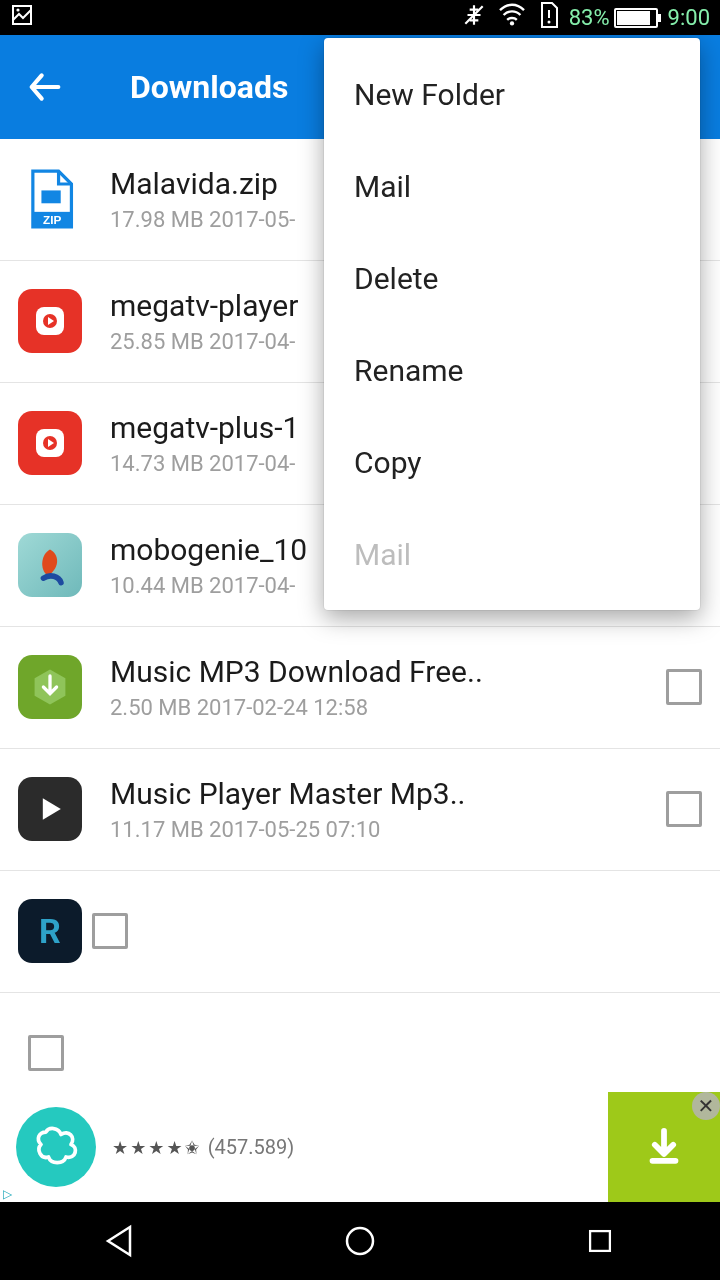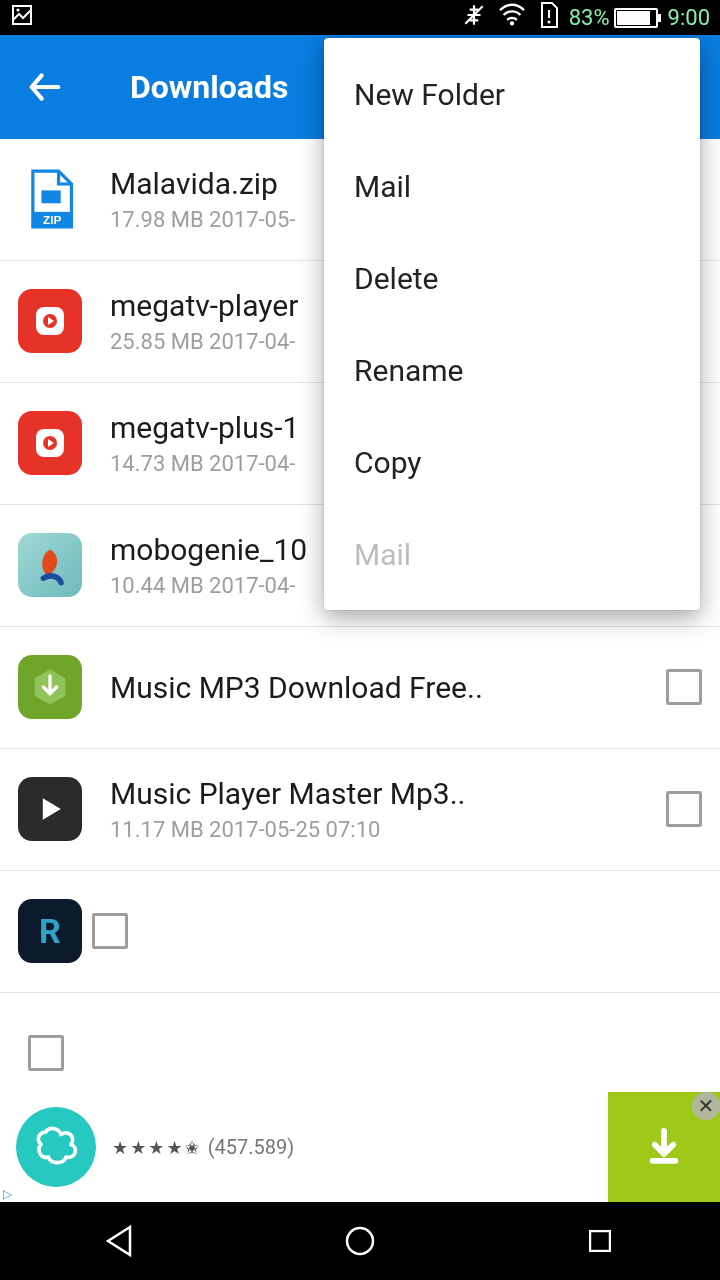--- a/index.html
+++ b/index.html
@@ -178,20 +178,21 @@
 
     <div class="row">
       <div class="row-icon ic-green">
         <svg width="44" height="44" viewBox="0 0 40 40">
             <path d="M6 12 L20 4 L34 12 L34 28 L20 36 L6 28 Z" fill="#8fc45a"></path>
             <path d="M20 10 V26 M14 20 L20 26 L26 20" stroke="#fff" stroke-width="3" fill="none" stroke-linecap="round"></path>
           </svg>
       </div>
       <div class="row-texts">
         <div class="row-title">Music MP3 Download Free..</div>
+        <div class="row-sub">2.50 MB  2017-02-24 12:58</div>
       </div>
       <div class="row-check"></div>
     </div>
 
     <div class="row">
       <div class="row-icon ic-dark">
         <svg width="36" height="36" viewBox="0 0 40 40">
             <polygon points="12,8 32,20 12,32" fill="#fff"></polygon>
           </svg>
       </div>

